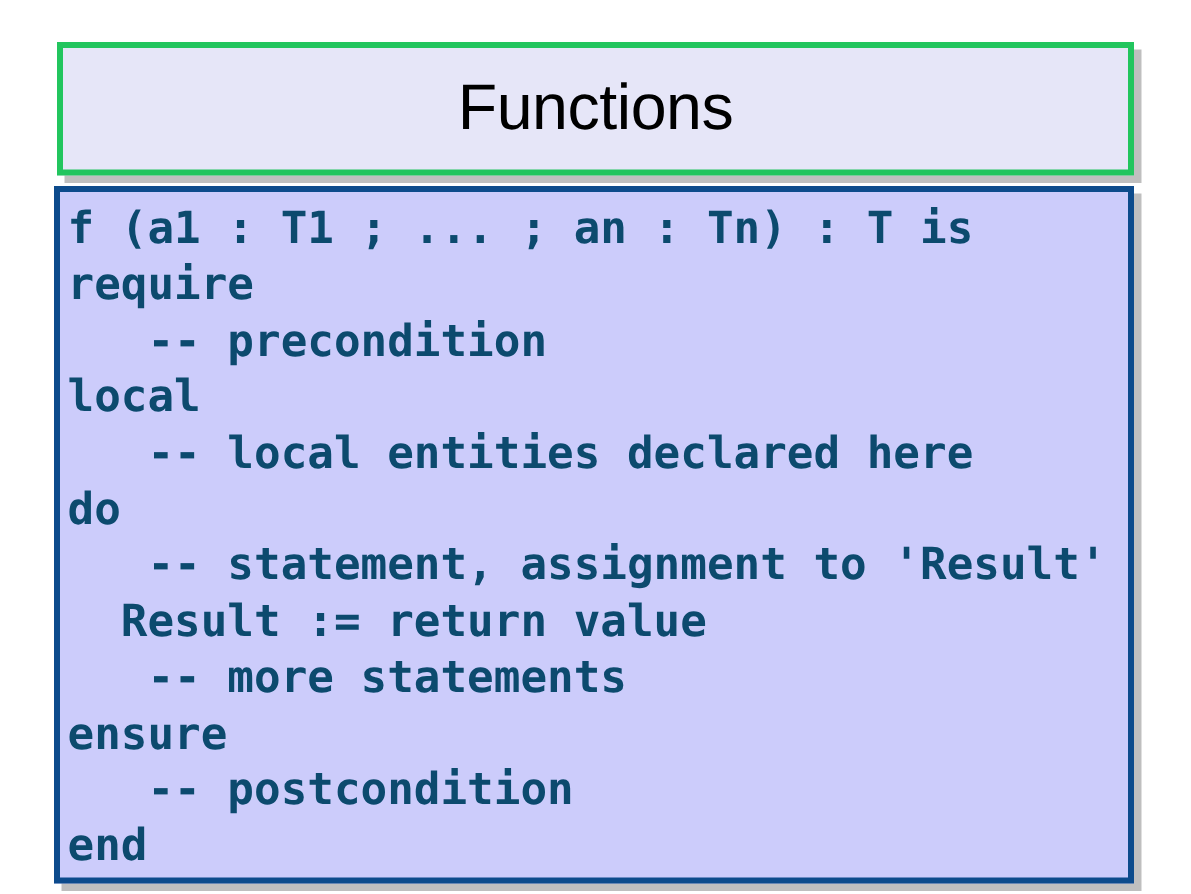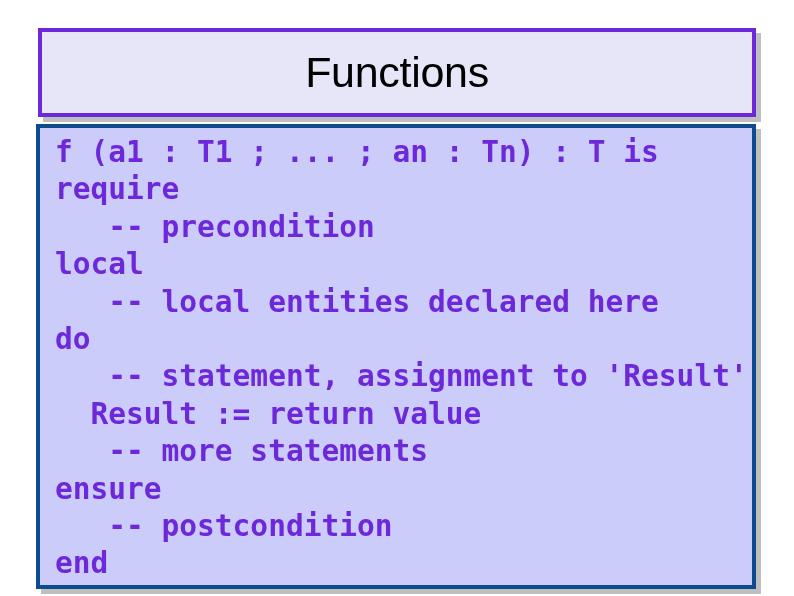--- a/index.html
+++ b/index.html
@@ -26,21 +26,21 @@
 
   
   .title-box {
     position: absolute;
     left: 38px;
     top: 28px;
     width: 718px;
     height: 89px;
     box-sizing: border-box;
     background: #e6e6f8;
-    border: 4px solid #6d28d9;
+    border: 4px solid #22c55e;
     box-shadow: 5px 5px 0 0 #bfbfbf;
     display: flex;
     align-items: center;
     justify-content: center;
   }
   .title-text {
     font-family: "Liberation Sans", sans-serif;
     font-size: 43px;
     font-weight: 400;
     color: #000000;
@@ -57,26 +57,26 @@
     width: 720px;
     height: 465px;
     box-sizing: border-box;
     background: #ccccfb;
     border: 4px solid #0d4b8c;
     box-shadow: 5px 5px 0 0 #bfbfbf;
     overflow: hidden;
   }
   .code-block {
     margin: 0;
-    padding: 6px 0 0 15px;
+    padding: 6px 0 0 5px;
     font-family: "DejaVu Sans Mono", monospace;
     font-size: 29.5px;
     font-weight: bold;
     line-height: 37.4px;
-    color: #6d28d9;
+    color: #0c4a6e;
     white-space: pre;
     letter-spacing: 0px;
     -webkit-font-smoothing: none;
   }
   .code-line {
     display: block;
     white-space: pre;
     height: 37.4px;
   }
 </style>

